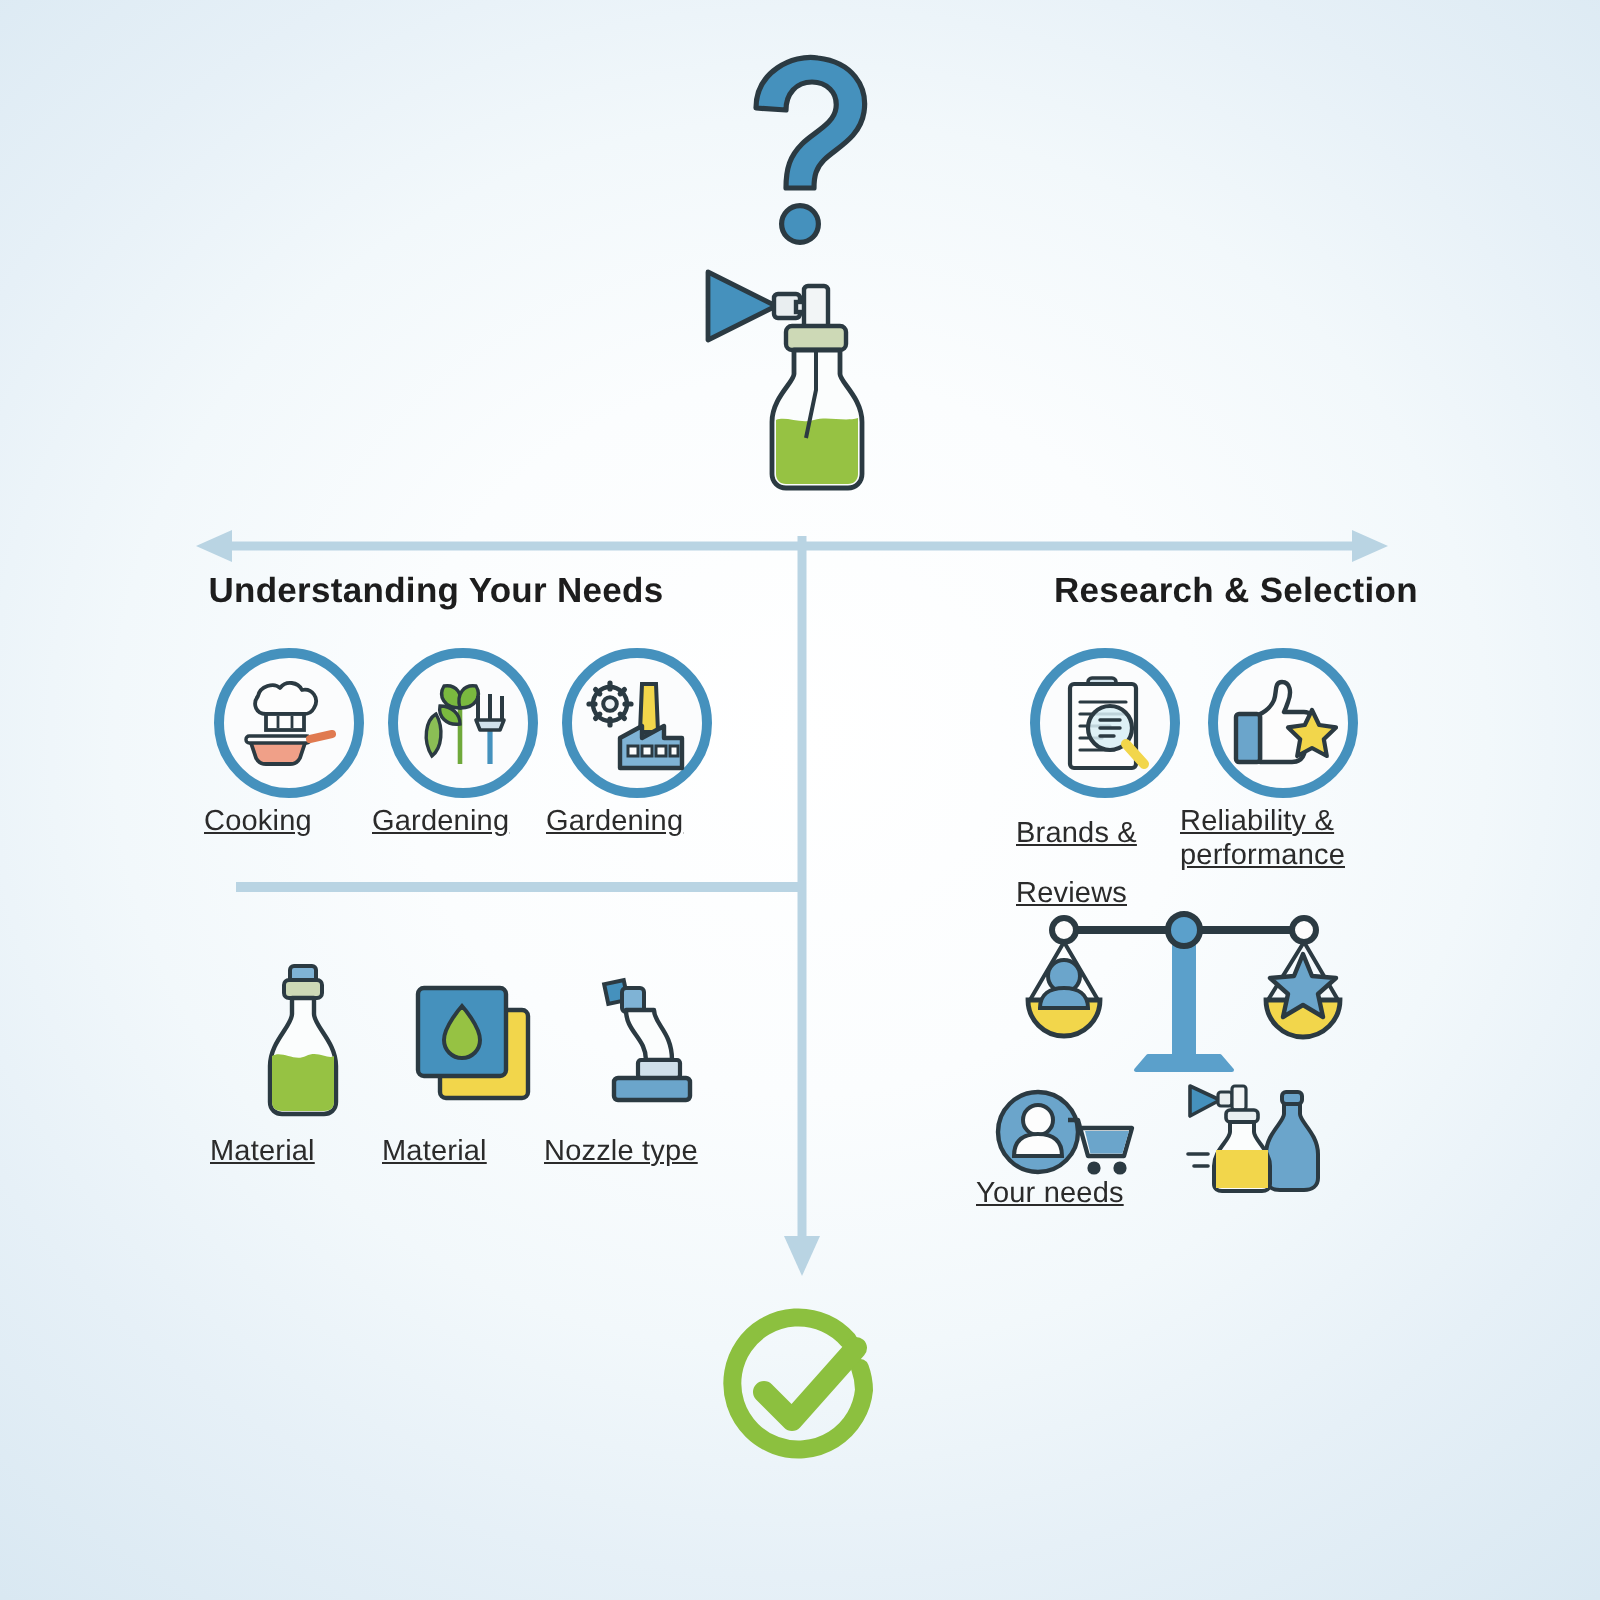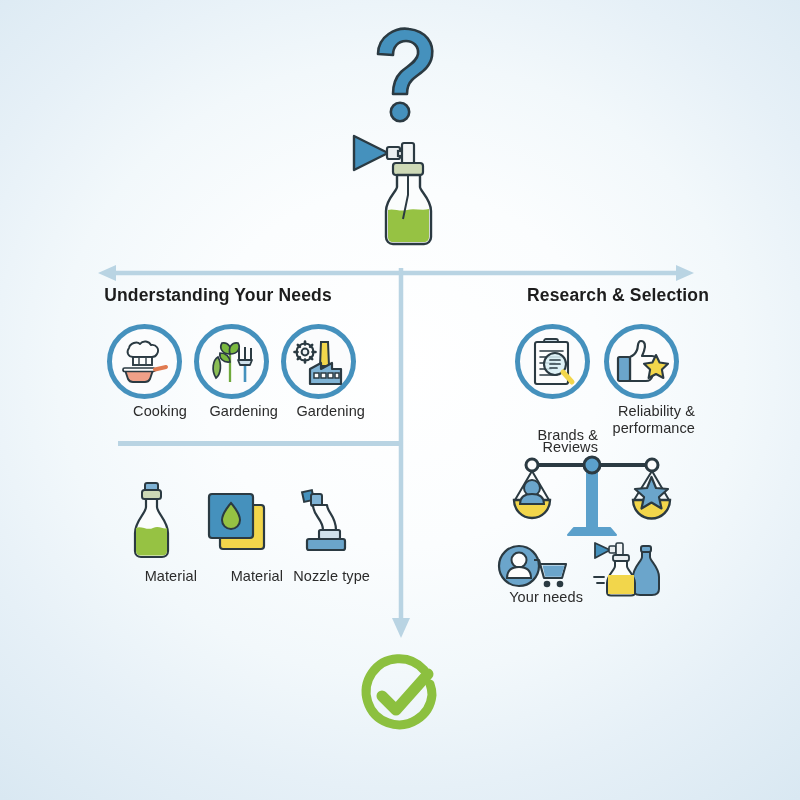--- a/index.html
+++ b/index.html
@@ -24,25 +24,26 @@
         #f2f8fb 55%,
         #e6f0f7 75%,
         #d9e8f2 100%);
     overflow: hidden;
   }
 
   
   .abs { position: absolute; }
   .lbl {
     position: absolute;
-    text-align: right;
+    text-align: left;
     color: #2b2b2b;
     font-size: 14.5px;
     line-height: 17px;
     letter-spacing: .1px;
+    text-decoration: underline;
   }
   .sect-title {
     position: absolute;
     text-align: center;
     color: #1d1d1d;
     font-size: 17.5px;
     font-weight: bold;
     letter-spacing: .15px;
     white-space: nowrap;
     padding-left: 18px;
@@ -227,21 +228,21 @@
       <circle cx="26" cy="27" r="11" fill="#d8eef5" fill-opacity="0.85" stroke="#2b3a42" stroke-width="2.1"></circle>
       <g stroke="#2b3a42" stroke-width="1.7" stroke-linecap="round">
         <line x1="21" y1="23" x2="31" y2="23"></line>
         <line x1="21" y1="27" x2="31" y2="27"></line>
         <line x1="21" y1="31" x2="28" y2="31"></line>
       </g>
       <line x1="34" y1="35" x2="43" y2="45" stroke="#f2d64b" stroke-width="5" stroke-linecap="round"></line>
       <line x1="34" y1="35" x2="43" y2="45" stroke="#2b3a42" stroke-width="1.6" stroke-linecap="round" fill="none" opacity="0"></line>
     </svg>
   </div>
-  <div class="lbl" style="left:508px; top:427px; width:90px;">Brands &amp;</div>
+  <div class="lbl" style="left:508px; top:409px; width:90px;">Brands &amp;</div>
   <div class="lbl" style="left:508px; top:420px; width:90px;margin-top:19px;">Reviews</div>
 
   <div class="circle-icon" style="left:604px; top:324px; width:75px; height:75px;">
     <svg width="52" height="46" viewBox="0 0 52 46">
 
       <path d="M14 18 C14 18, 19 16, 21 11 C22.5 7, 21 2, 25 2 C29 2, 30 7, 28 12 C27 15, 26 17, 26 17 L36 17 C39 17, 41 19, 40 22 L36 38 C35 41, 33 42, 30 42 L14 42 Z" fill="#fdfdfd" stroke="#2b3a42" stroke-width="2.2" stroke-linejoin="round"></path>
       <rect x="2" y="18" width="12" height="24" rx="1.5" fill="#6ba5cb" stroke="#2b3a42" stroke-width="2.2"></rect>
 
       <path d="M40 16 L43.6 23.5 L52 24.7 L45.9 30.6 L47.4 39 L40 35 L32.6 39 L34.1 30.6 L28 24.7 L36.4 23.5 Z" fill="#f2d64b" stroke="#2b3a42" stroke-width="2.1" stroke-linejoin="round"></path>
     </svg>

